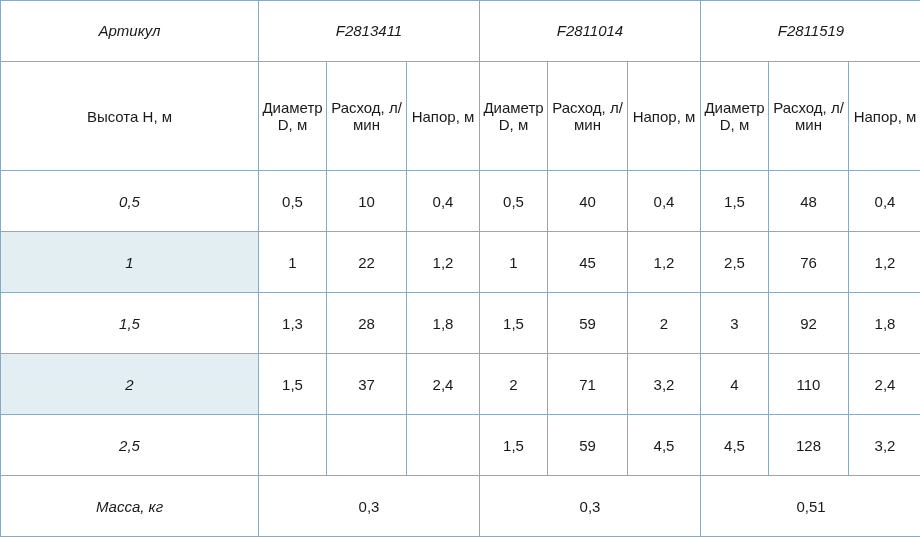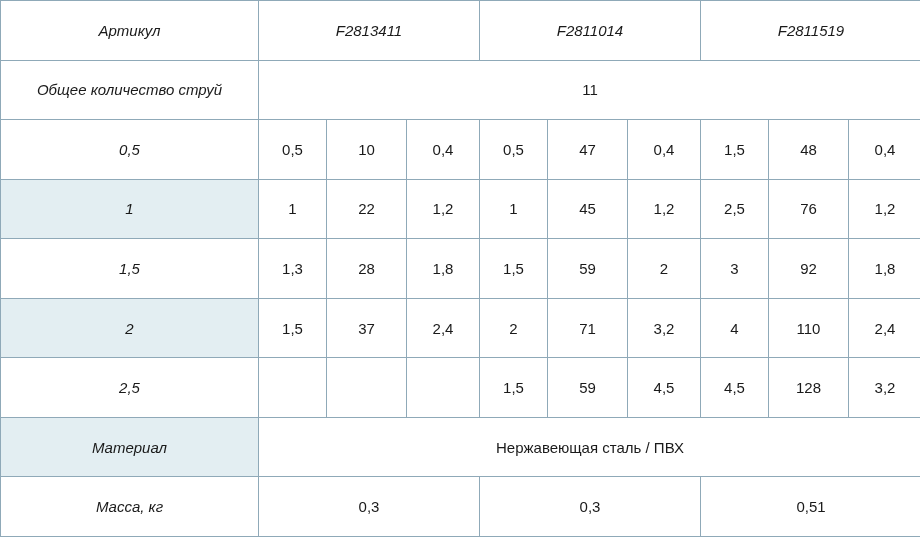--- a/index.html
+++ b/index.html
@@ -90,31 +90,39 @@
       <col class="c-h">
   </colgroup>
   <tbody>
     <tr>
       <td class="lbl">Артикул</td>
       <td class="hdr-bold" colspan="3">F2813411</td>
       <td class="hdr-bold" colspan="3">F2811014</td>
       <td class="hdr-bold" colspan="3">F2811519</td>
     </tr>
     <tr>
-      <td class="lbl">Общее количество струй</td>
-      <td colspan="9">11</td>
+      <td class="h-label">Высота H, м</td>
+      <td class="sub">Диаметр D, м</td>
+      <td class="sub">Расход, л/мин</td>
+      <td class="sub">Напор, м</td>
+      <td class="sub">Диаметр D, м</td>
+      <td class="sub">Расход, л/мин</td>
+      <td class="sub">Напор, м</td>
+      <td class="sub">Диаметр D, м</td>
+      <td class="sub">Расход, л/мин</td>
+      <td class="sub">Напор, м</td>
     </tr>
 
     <tr>
       <td class="lbl">0,5</td>
       <td>0,5</td>
       <td>10</td>
       <td>0,4</td>
       <td>0,5</td>
-      <td>47</td>
+      <td>40</td>
       <td>0,4</td>
       <td>1,5</td>
       <td>48</td>
       <td>0,4</td>
     </tr>
 
     <tr class="row-alt">
       <td class="lbl">1</td>
       <td>1</td>
       <td>22</td>
@@ -159,24 +167,20 @@
       <td class="empty"></td>
       <td class="empty"></td>
       <td>1,5</td>
       <td>59</td>
       <td>4,5</td>
       <td>4,5</td>
       <td>128</td>
       <td>3,2</td>
     </tr>
 
-    <tr class="row-alt">
-      <td class="lbl">Материал</td>
-      <td class="material-val tint" colspan="9">Нержавеющая сталь / ПВХ</td>
-    </tr>
 
     <tr>
       <td class="lbl">Масса, кг</td>
       <td colspan="3">0,3</td>
       <td colspan="3">0,3</td>
       <td colspan="3">0,51</td>
     </tr>
   </tbody>
 </table>
 

